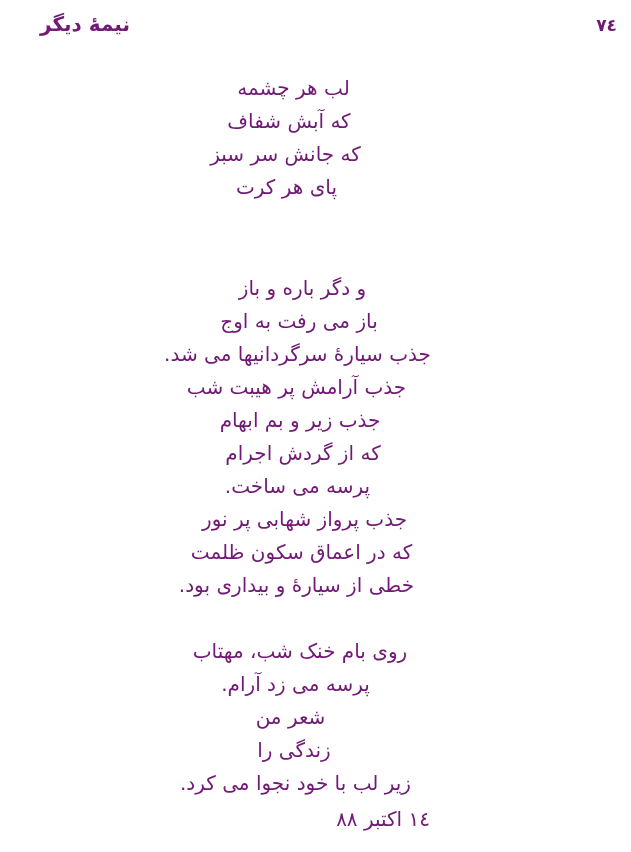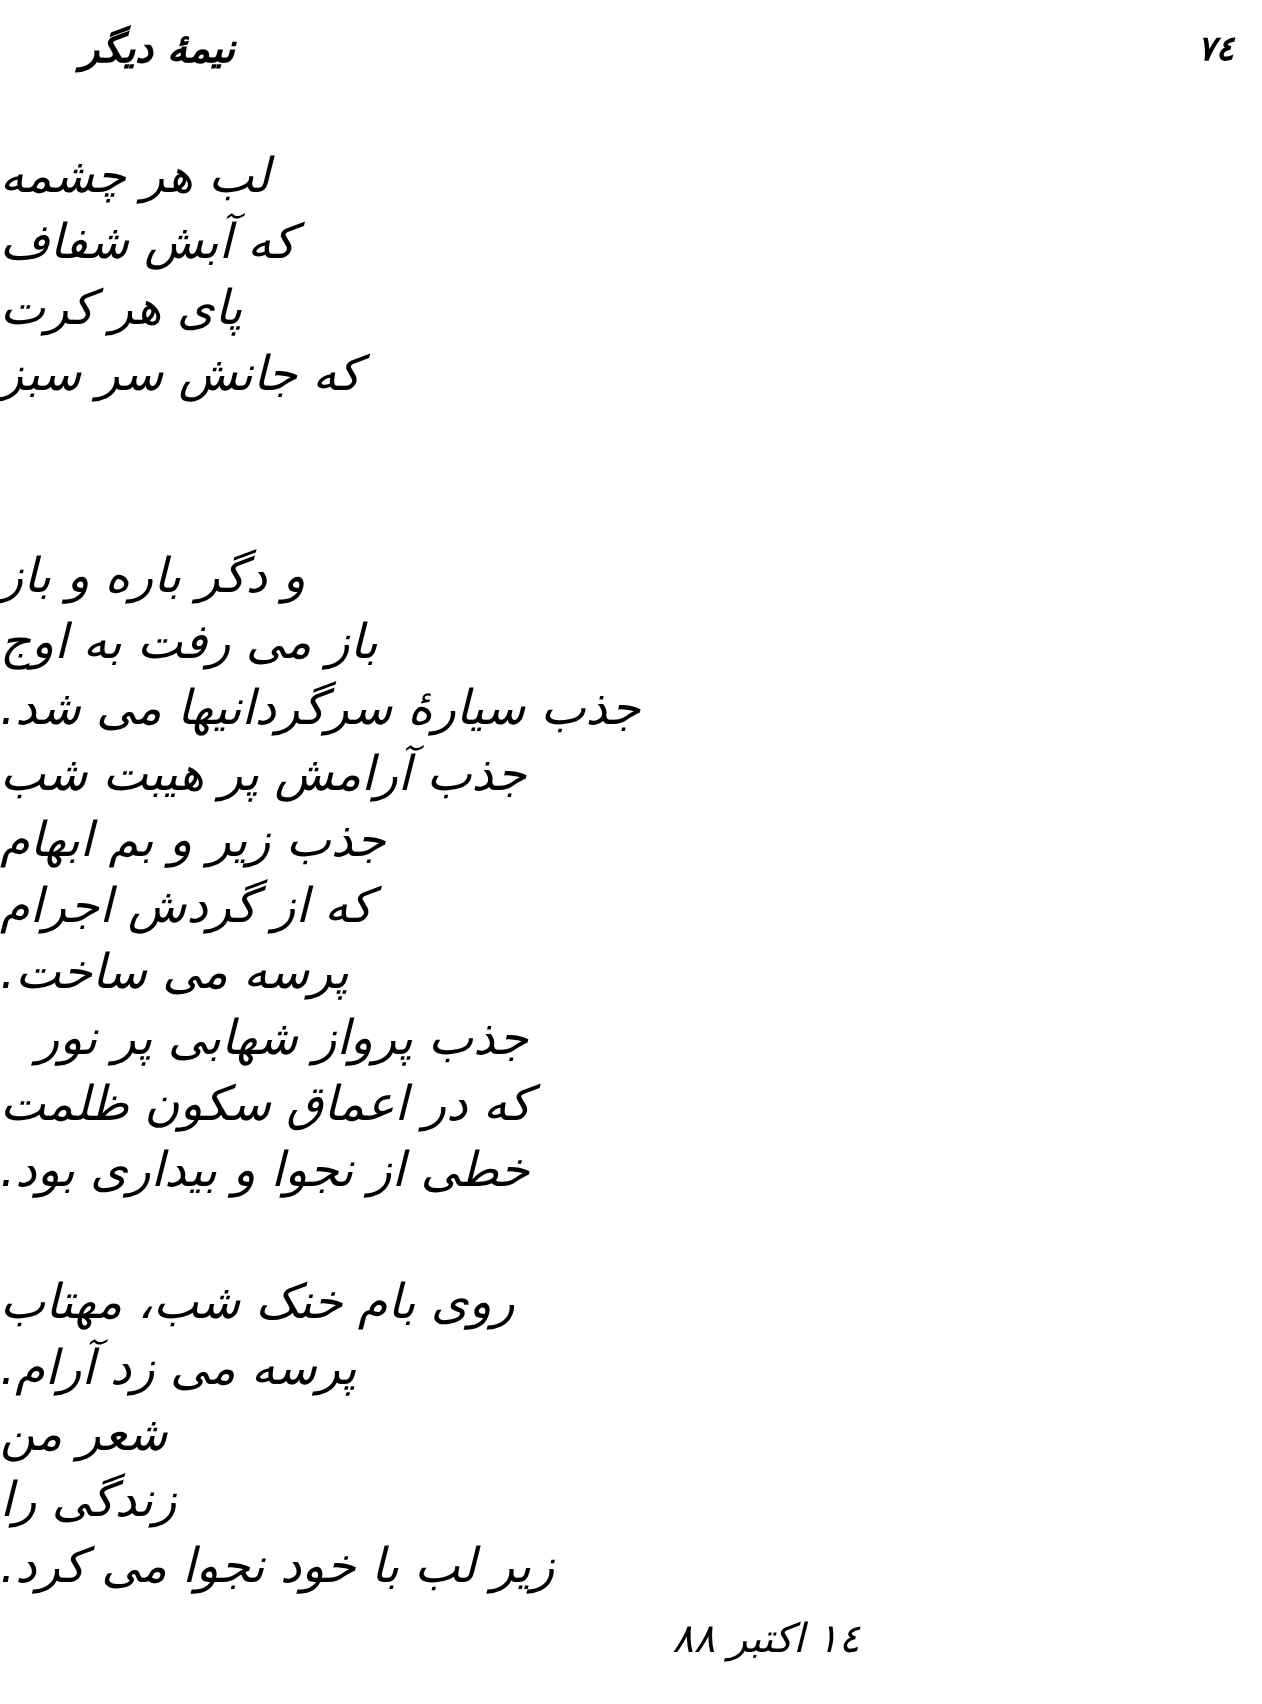--- a/index.html
+++ b/index.html
@@ -5,24 +5,23 @@
   html, body {
     margin: 0;
     padding: 0;
     background: #ffffff;
   }
   .page {
     position: relative;
     width: 631px;
     height: 852px;
     background: #ffffff;
-    color: #000000;
+    color: #701a75;
     font-family: "DejaVu Sans", sans-serif;
     overflow: hidden;
-    font-style: italic;
   }
   .running-header {
     position: absolute;
     top: 10px;
     left: 0;
     right: 0;
     height: 32px;
   }
   .book-title {
     position: absolute;
@@ -50,22 +49,22 @@
   }
   .stanza {
     margin: 0;
     padding: 0;
   }
   .stanza.gap-large { margin-bottom: 68px; }
   .stanza.gap-small { margin-bottom: 33px; }
   .poem-line {
     height: 33px;
     line-height: 33px;
-    font-size: 24px;
-    text-align: left;
+    font-size: 20px;
+    text-align: center;
     direction: rtl;
     white-space: nowrap;
   }
   .date-line {
     margin-top: 3px;
     height: 33px;
     line-height: 33px;
     font-size: 20px;
     text-align: right;
     direction: rtl;
@@ -80,34 +79,34 @@
 
   <div class="running-header">
     <span class="book-title">نیمۀ دیگر</span>
     <span class="page-number">٧٤</span>
   </div>
 
   <div class="poem" id="poem">
       <div class="stanza gap-large">
         <div class="poem-line" style="padding-left: 0px; padding-right: 44px;">لب هر چشمه</div>
         <div class="poem-line" style="padding-left: 0px; padding-right: 53px;">که آبش شفاف</div>
+        <div class="poem-line" style="padding-left: 0px; padding-right: 60px;">که جانش سر سبز</div>
         <div class="poem-line" style="padding-left: 0px; padding-right: 58px;">پای هر کرت</div>
-        <div class="poem-line" style="padding-left: 0px; padding-right: 60px;">که جانش سر سبز</div>
       </div>
       <div class="stanza gap-small">
         <div class="poem-line" style="padding-left: 0px; padding-right: 26px;">و دگر باره و باز</div>
         <div class="poem-line" style="padding-left: 0px; padding-right: 33px;">باز می رفت به اوج</div>
         <div class="poem-line" style="padding-left: 0px; padding-right: 36px;">جذب سیارۀ سرگردانیها می شد.</div>
         <div class="poem-line" style="padding-left: 0px; padding-right: 38px;">جذب آرامش پر هیبت شب</div>
         <div class="poem-line" style="padding-left: 0px; padding-right: 31px;">جذب زیر و بم ابهام</div>
         <div class="poem-line" style="padding-left: 0px; padding-right: 25px;">که از گردش اجرام</div>
         <div class="poem-line" style="padding-left: 0px; padding-right: 36px;">پرسه می ساخت.</div>
         <div class="poem-line" style="padding-left: 18px; padding-right: 40px;">جذب پرواز شهابی پر نور</div>
         <div class="poem-line" style="padding-left: 0px; padding-right: 28px;">که در اعماق سکون ظلمت</div>
-        <div class="poem-line" style="padding-left: 0px; padding-right: 38px;">خطی از نجوا و بیداری بود.</div>
+        <div class="poem-line" style="padding-left: 0px; padding-right: 38px;">خطی از سیارۀ و بیداری بود.</div>
       </div>
       <div class="stanza ">
         <div class="poem-line" style="padding-left: 0px; padding-right: 31px;">روی بام خنک شب، مهتاب</div>
         <div class="poem-line" style="padding-left: 0px; padding-right: 40px;">پرسه می زد آرام.</div>
         <div class="poem-line" style="padding-left: 0px; padding-right: 50px;">شعر من</div>
         <div class="poem-line" style="padding-left: 0px; padding-right: 43px;">زندگی را</div>
         <div class="poem-line" style="padding-left: 0px; padding-right: 40px;">زیر لب با خود نجوا می کرد.</div>
       </div>
       <div class="date-line" style="padding-right: 201px;">١٤ اکتبر ٨٨</div>
     </div>

